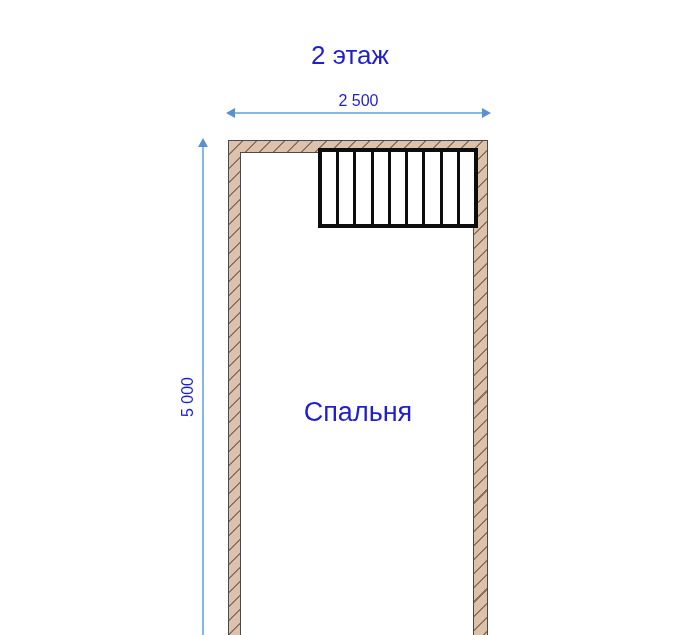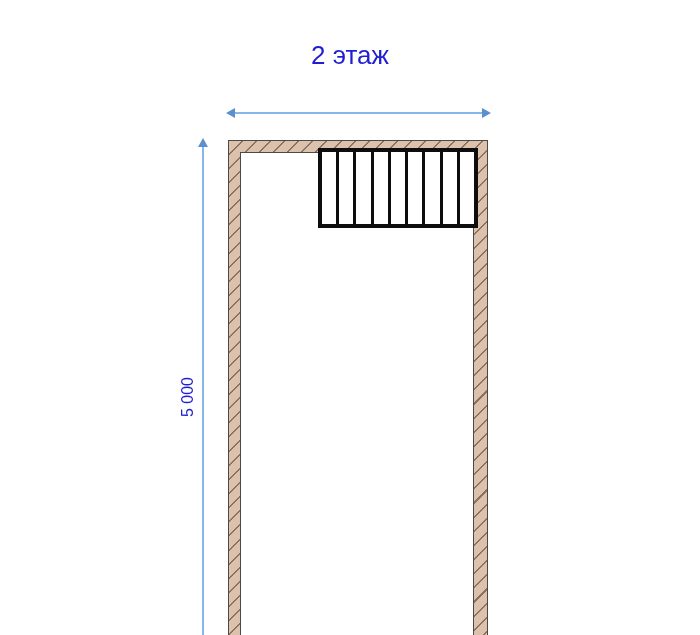--- a/index.html
+++ b/index.html
@@ -99,20 +99,21 @@
     color:var(--text-blue);font-size:16px;
   }
 </style>
 </head>
 <body>
 
 <div id="canvas">
 
   <div class="plan-title">2 этаж</div>
 
+  <div class="dim-label-h">2 500</div>
   <div class="dim-line-h"></div>
   <div class="arrow arrow-left"></div>
   <div class="arrow arrow-right"></div>
 
   <div class="dim-label-v">5 000</div>
   <div class="dim-line-v"></div>
   <div class="arrow arrow-up"></div>
   <div class="arrow arrow-down"></div>
 
   <div class="plan-outer">
@@ -131,14 +132,15 @@
       <div class="step"></div>
     </div>
 
   <div class="window">
     <div class="hinge hinge-left"></div>
     <div class="hinge hinge-mid-a"></div>
     <div class="hinge hinge-mid-b"></div>
     <div class="hinge hinge-right"></div>
   </div>
 
+  <div class="room-name">Спальня</div>
 
 </div>
 
 </body></html>

